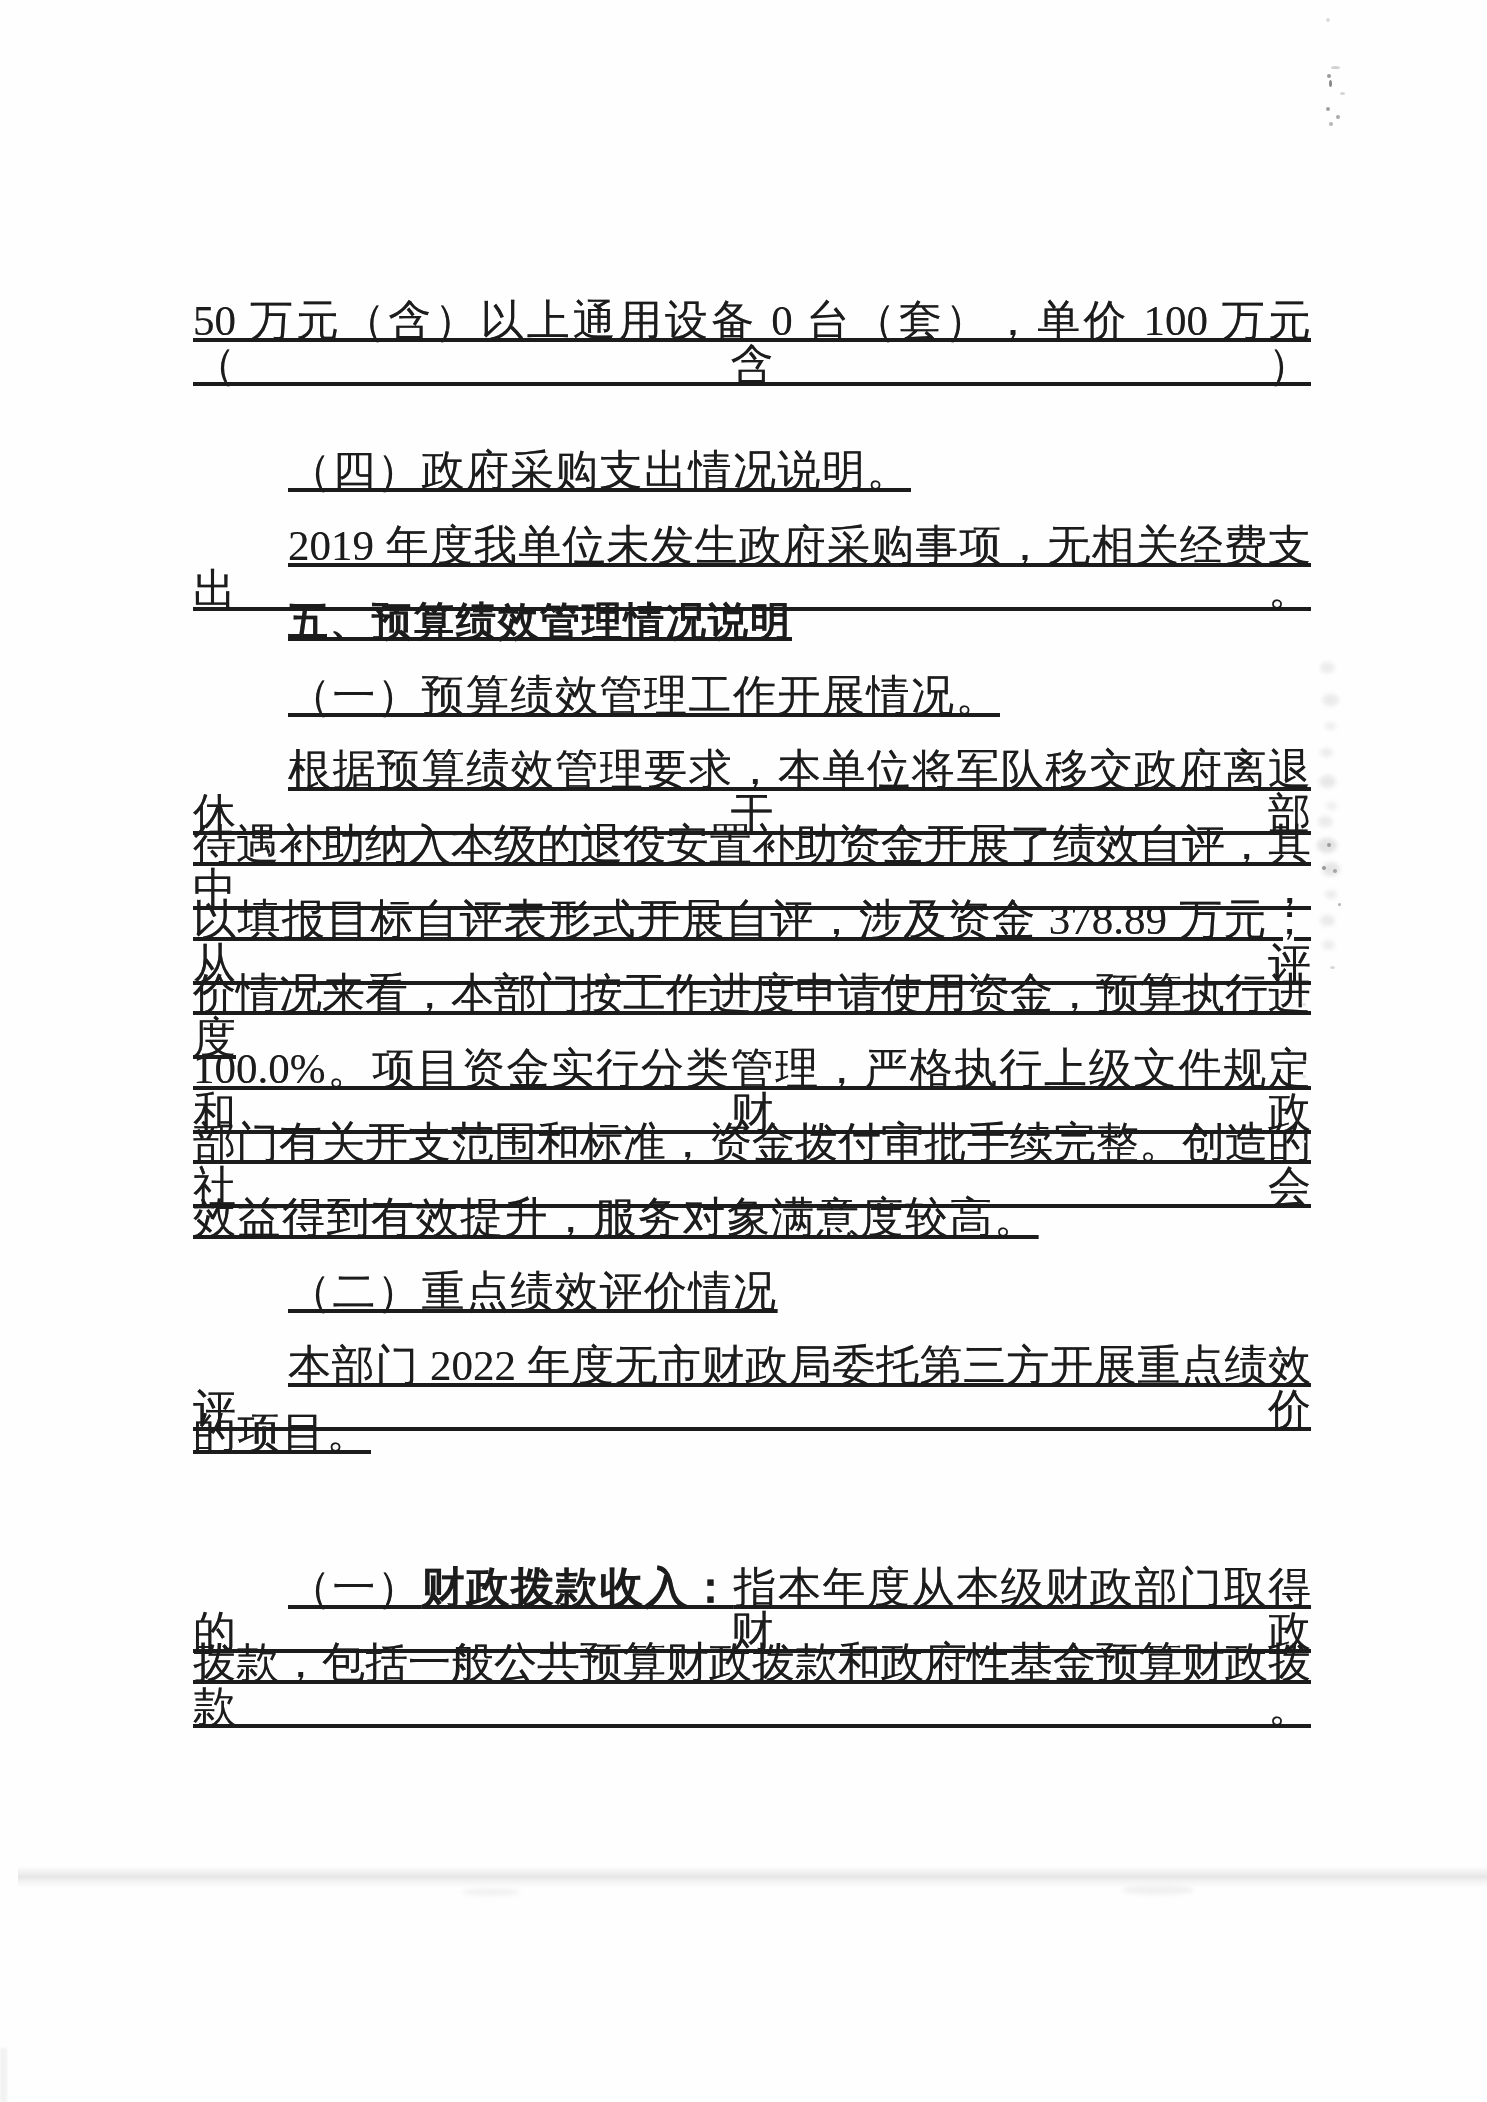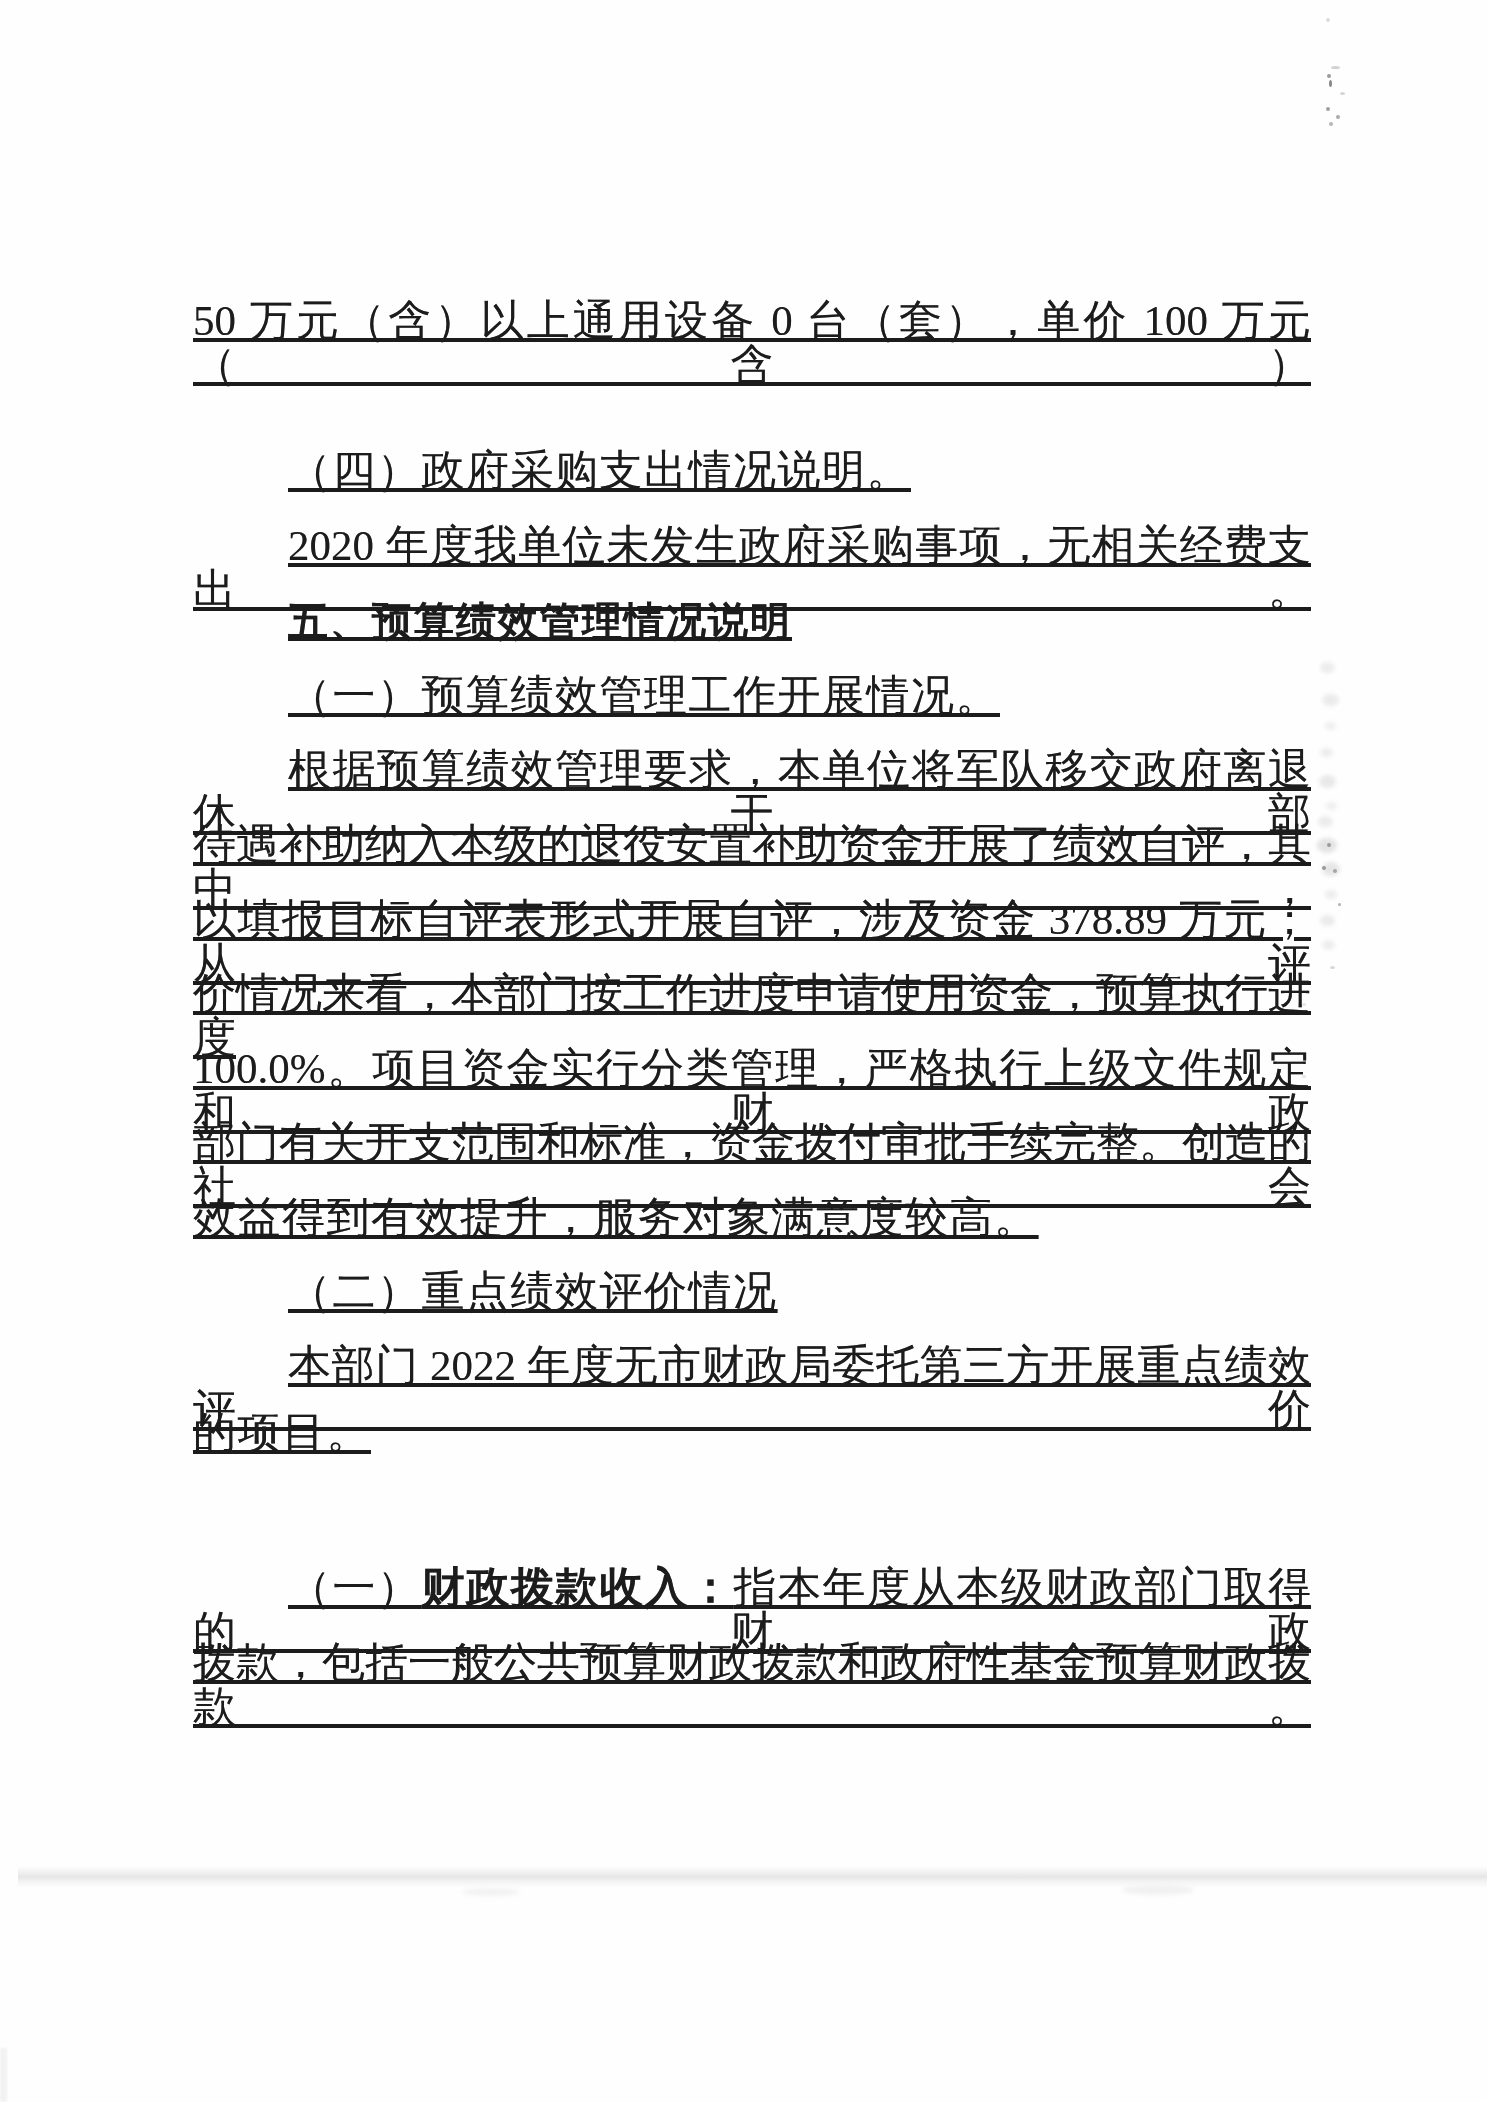--- a/index.html
+++ b/index.html
@@ -70,21 +70,21 @@
     background: #f2f2f2; filter: blur(1px);
   }
 </style>
 </head>
 <body>
 
 <div class="page">
 
   <div class="line just" style="top:299px">50 万元（含）以上通用设备 0 台（套），单价 100 万元（含）</div>
   <div class="line indent" style="top:449px">（四）政府采购支出情况说明。</div>
-  <div class="line indent just" style="top:524px">2020 年度我单位未发生政府采购事项，无相关经费支出。</div>
+  <div class="line indent just" style="top:524px">2019 年度我单位未发生政府采购事项，无相关经费支出。</div>
   <div class="line indent heading" style="top:599px">五、预算绩效管理情况说明</div>
   <div class="line indent" style="top:674px">（一）预算绩效管理工作开展情况。</div>
   <div class="line indent just" style="top:748px">根据预算绩效管理要求，本单位将军队移交政府离退休干部</div>
   <div class="line just" style="top:823px">待遇补助纳入本级的退役安置补助资金开展了绩效自评，其中，</div>
   <div class="line just" style="top:898px">以填报目标自评表形式开展自评，涉及资金 378.89 万元；从评</div>
   <div class="line just" style="top:972px">价情况来看，本部门按工作进度申请使用资金，预算执行进度</div>
   <div class="line just" style="top:1047px">100.0%。项目资金实行分类管理，严格执行上级文件规定和财政</div>
   <div class="line just" style="top:1121px">部门有关开支范围和标准，资金拨付审批手续完整。创造的社会</div>
   <div class="line" style="top:1196px">效益得到有效提升，服务对象满意度较高。</div>
   <div class="line indent" style="top:1270px">（二）重点绩效评价情况</div>

